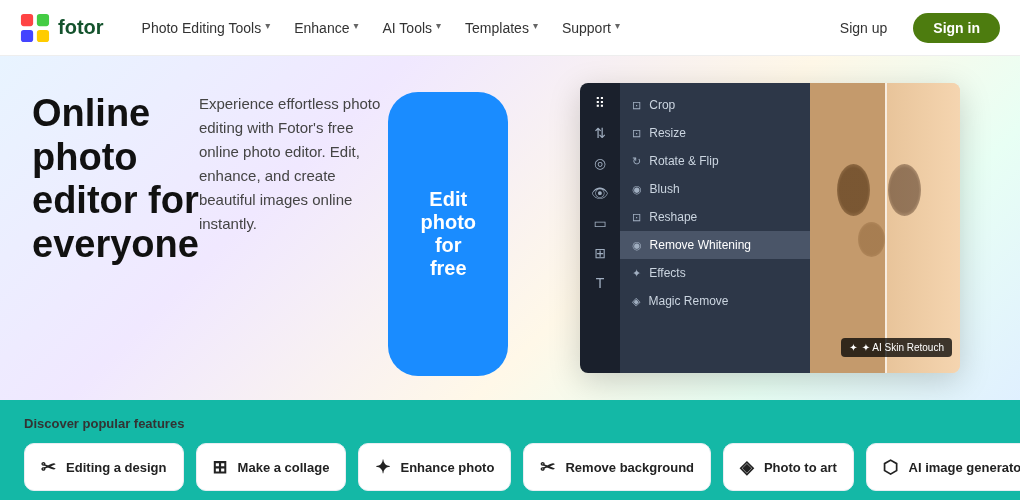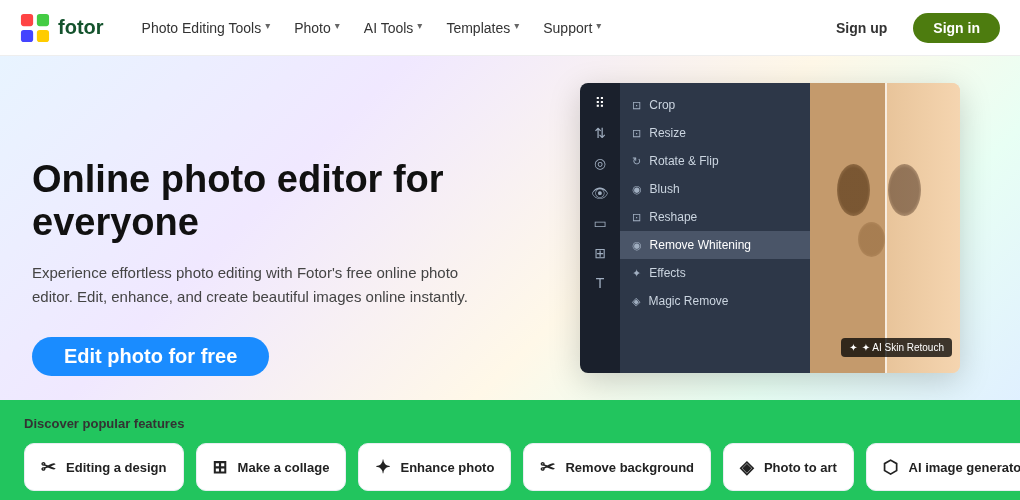--- a/index.html
+++ b/index.html
@@ -17,36 +17,36 @@
     .nav-items { display: flex; gap: 4px; flex: 1; }
     .nav-item {
       display: flex; align-items: flex-start; gap: 4px;
       padding: 6px 10px; font-size: 14px; color: #333;
       cursor: pointer; border-radius: 6px; white-space: nowrap;
     }
     .chevron { font-size: 10px; color: #666; }
     .nav-actions { display: flex; align-items: center; gap: 10px; }
     .btn-signup {
       padding: 7px 16px; font-size: 14px; color: #333;
-      background: none; border: none; cursor: pointer; font-weight: 700;
+      background: none; border: none; cursor: pointer; font-weight: 400;
     }
     .btn-signin {
       padding: 7px 20px; font-size: 14px; color: #fff;
       background: #4d7c0f; border: none; border-radius: 24px;
       cursor: pointer; font-weight: 600;
     }
 
     
     .hero {
       display: flex; position: relative; height: 344px;
       background: linear-gradient(135deg, #e8f4ff 0%, #f0e8ff 30%, #fff8e8 60%, #e8fff4 80%, #e0f0ff 100%);
       overflow: hidden;
     }
     .hero-left {
-      padding: 36px 32px 24px 32px; flex: 0 0 540px; display: flex; flex-direction: column; justify-content: flex-end;
+      padding: 36px 32px 24px 32px; flex: 0 0 540px; display: flex; justify-content: space-between;
     }
     .hero-title { font-size: 38px; font-weight: 800; color: #111; line-height: 1.15; margin-bottom: 16px; }
     .hero-desc { font-size: 15px; color: #444; line-height: 1.6; max-width: 440px; margin-bottom: 28px; }
     .btn-cta {
       display: inline-block; padding: 8px 32px; background: #1a8cff;
       color: #fff; font-size: 20px; font-weight: 700; border-radius: 30px;
       cursor: pointer; border: none; width: fit-content;
     }
 
     
@@ -93,21 +93,21 @@
       position: absolute; top: 0; left: 50%; width: 2px; height: 100%; background: rgba(255,255,255,0.7);
     }
     .ai-badge {
       position: absolute; bottom: 16px; right: 8px;
       background: rgba(0,0,0,0.75); color: #fff; font-size: 10px;
       padding: 4px 8px; border-radius: 4px; display: flex; align-items: center; gap: 4px;
     }
 
     
     .features-section {
-      background: #22c55e; padding: 16px 24px 0; height: 100px;
+      background: #14b8a6; padding: 16px 24px 0; height: 100px;
     }
     .features-label { font-size: 13px; font-weight: 600; color: #333; margin-bottom: 12px; }
     .features-row { display: flex; gap: 12px; }
     .feature-card {
       display: flex; align-items: center; gap: 10px;
       background: #fff; border: 1px solid #e8edf2; border-radius: 10px;
       padding: 12px 16px; cursor: pointer; flex: 1;
       font-size: 13px; font-weight: 600; color: #222; white-space: nowrap;
     }
     .feature-icon { font-size: 18px; flex-shrink: 0; }
@@ -128,21 +128,21 @@
       <rect x="18" y="18" width="13" height="13" rx="3" fill="#ffcc00"></rect>
     </svg>
     <span class="logo-text">fotor</span>
   </div>
   <div class="nav-items">
     <div class="nav-item">
       <span>Photo Editing Tools</span>
       <span class="chevron">▾</span>
     </div>
     <div class="nav-item">
-      <span>Photo</span>
+      <span>Enhance</span>
       <span class="chevron">▾</span>
     </div>
     <div class="nav-item">
       <span>AI Tools</span>
       <span class="chevron">▾</span>
     </div>
     <div class="nav-item">
       <span>Templates</span>
       <span class="chevron">▾</span>
     </div>

